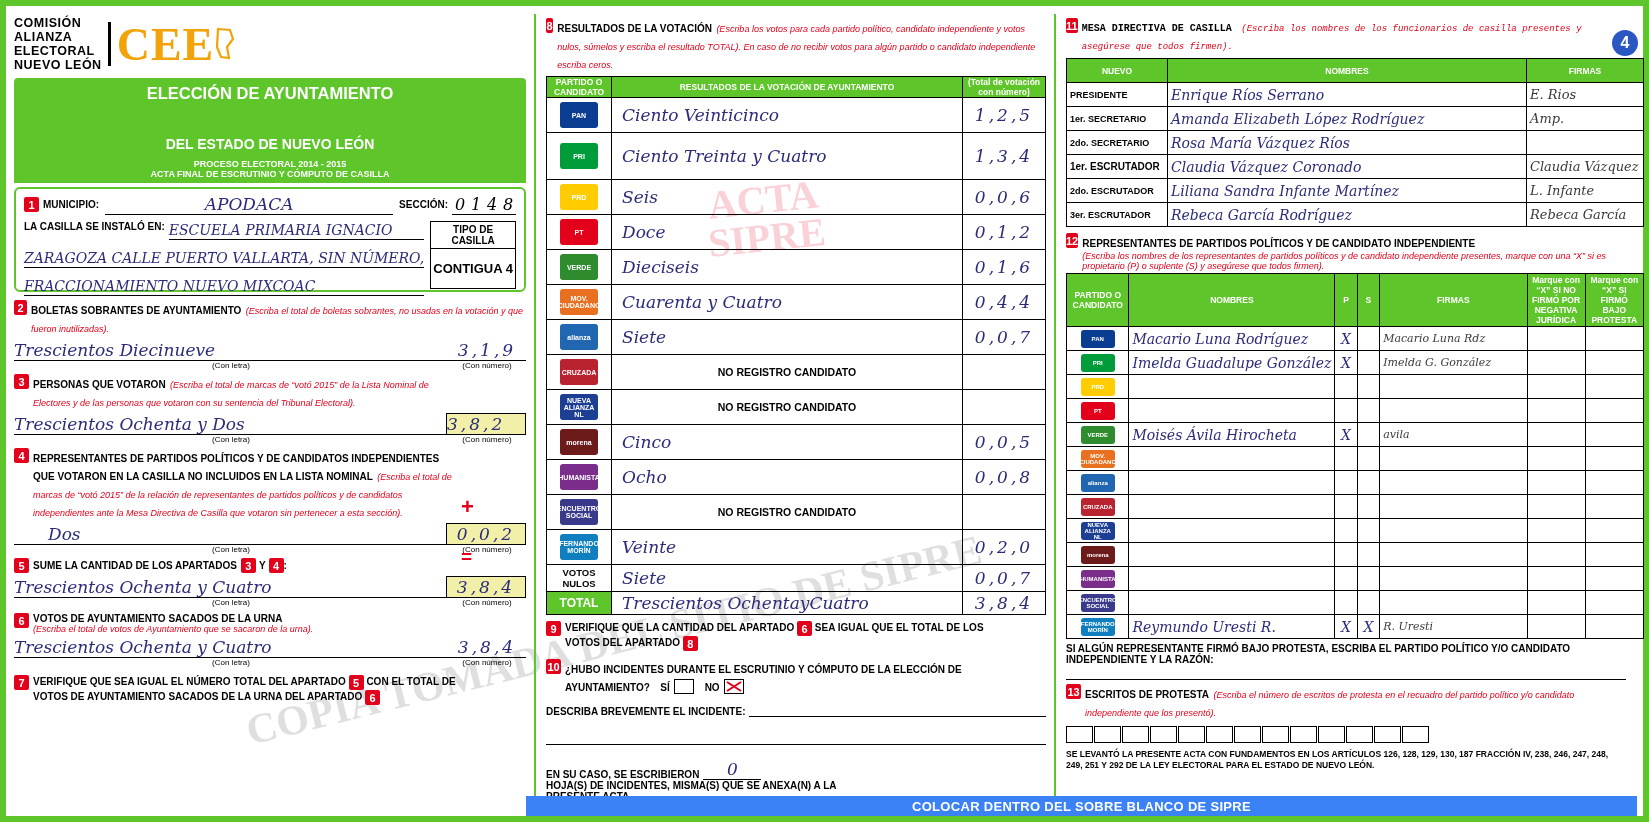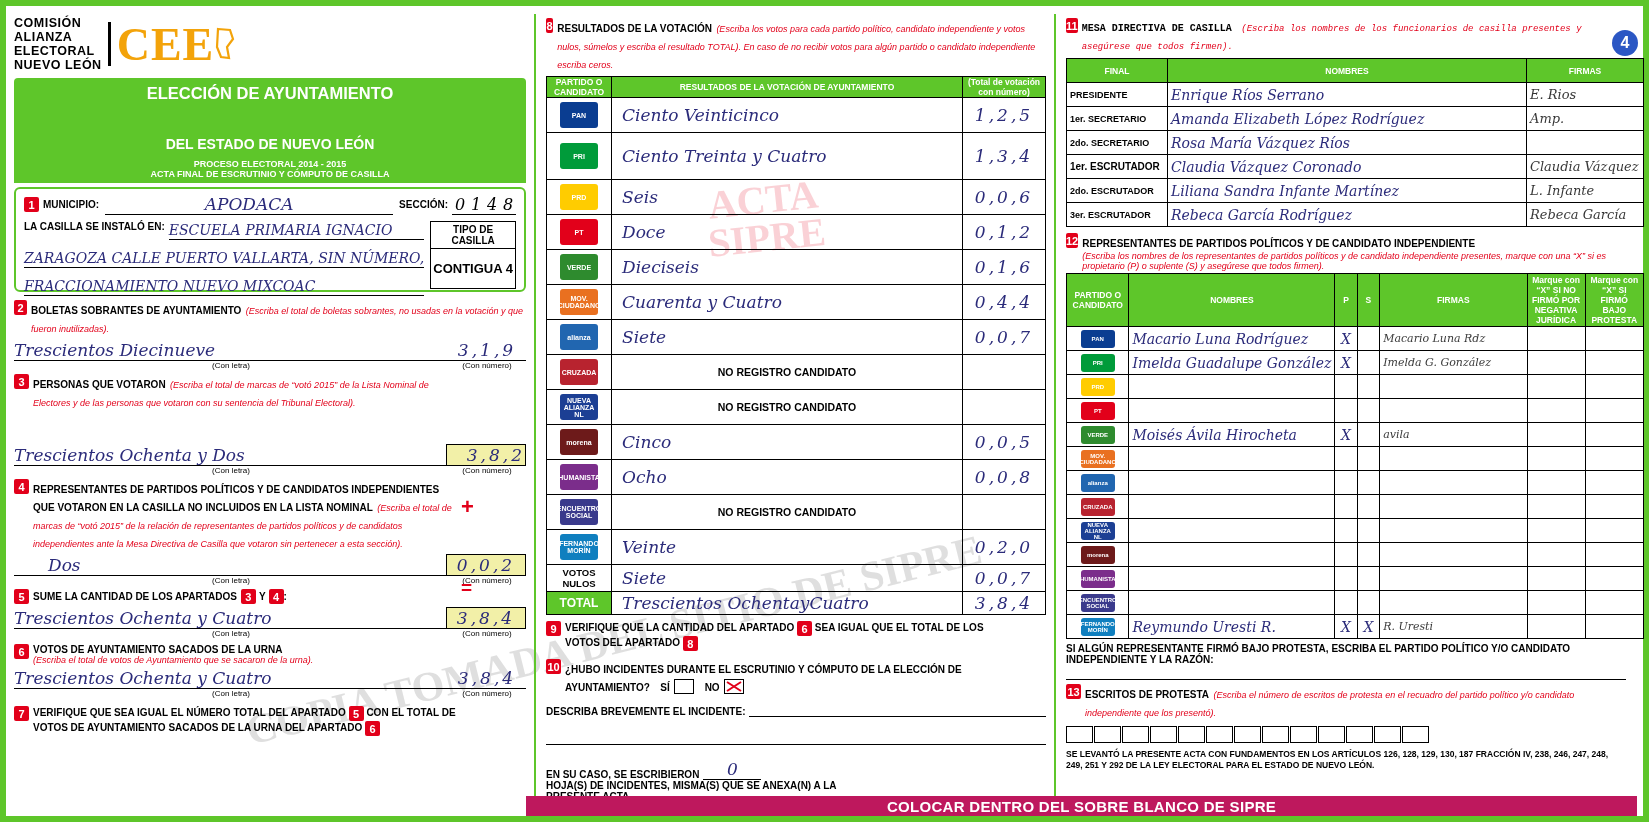--- a/index.html
+++ b/index.html
@@ -50,21 +50,21 @@
   .mtable{width:100%;border:1px solid #000;font-size:9px;}
   .mtable td{border:1px solid #000;padding:1px 3px;height:21px;}
   .mhdr{background:#5ec62a;color:#fff;font-weight:bold;text-align:center;font-size:8.5px;}
   .fnum{position:absolute;right:6px;top:24px;width:26px;height:26px;border-radius:50%;background:#2b57c4;color:#fff;font-weight:bold;font-size:16px;display:flex;align-items:center;justify-content:center;}
   .sig{font-family:"DejaVu Serif",serif;font-style:italic;font-size:13px;color:#111;opacity:.85;transform:rotate(-6deg);}
   .protestbox{display:inline-block;width:25px;height:15px;border:1px solid #000;margin-right:1px;}
 
   .watermark{position:absolute;font-family:"Liberation Serif",serif;font-weight:bold;color:rgba(170,170,170,.35);pointer-events:none;white-space:nowrap;}
   #wm-diag{left:230px;top:610px;font-size:42px;transform:rotate(-14deg);color:rgba(150,150,150,.30);}
   #wm-acta{left:700px;top:175px;font-size:40px;color:rgba(226,0,26,.18);transform:rotate(-6deg);line-height:.95;text-align:center;}
-  .bottombar{position:absolute;left:520px;right:6px;bottom:0;height:20px;background:#be185d;color:#fff;font-weight:bold;font-size:15px;display:flex;align-items:center;justify-content:center;letter-spacing:.3px;}
+  .bottombar{position:absolute;left:520px;right:6px;bottom:0;height:20px;background:#3b82f6;color:#fff;font-weight:bold;font-size:13px;display:flex;align-items:center;justify-content:center;letter-spacing:.3px;}
 </style>
 </head>
 <body>
 
 <div class="sheet">
 
   <div class="watermark" id="wm-diag">COPIA TOMADA DEL SITIO DE SIPRE</div>
   <div class="watermark" id="wm-acta">
     <span>ACTA</span><br>
     <span>SIPRE</span>
@@ -149,21 +149,21 @@
     <div style="margin-top:4px;position:relative;">
       <div style="display:flex;">
         <span class="sec-badge">3</span>
         <div style="margin-left:4px;width:430px;">
           <span class="label-bold">PERSONAS QUE VOTARON</span>
           <span class="red ital" style="font-size:9px;">(Escriba el total de marcas de “votó 2015” de la Lista Nominal de Electores y de las personas que votaron con su sentencia del Tribunal Electoral).</span>
         </div>
       </div>
       <div style="display:flex;align-items:flex-end;margin-top:3px;">
         <div class="under" style="flex:1;"><span class="hand">Trescientos Ochenta y Dos</span></div>
-        <div class="yellowbox" style="width:78px;text-align:right;margin-top:31px;"><span class="num">3,8,2</span></div>
+        <div class="yellowbox" style="width:78px;text-align:left;"><span class="num">3,8,2</span></div>
       </div>
       <div style="display:flex;">
         <div class="conletra" style="flex:1;">(Con letra)</div>
         <div class="conletra" style="width:78px;">(Con número)</div>
       </div>
     </div>
 
     <div style="margin-top:4px;">
       <div style="display:flex;">
         <span class="sec-badge">4</span>
@@ -434,21 +434,21 @@
       <span class="sec-badge">11</span>
       <div style="margin-left:4px;font-family:Liberation Mono, monospace;">
         <span class="label-bold">MESA DIRECTIVA DE CASILLA</span>
         <span class="red ital" style="font-size:9px;">(Escriba los nombres de los funcionarios de casilla presentes y asegúrese que todos firmen).</span>
       </div>
     </div>
 
     <table class="mtable" style="margin-top:4px;">
       <tbody>
           <tr>
-        <td class="mhdr" style="width:94px;">FINAL</td>
+        <td class="mhdr" style="width:94px;">NUEVO</td>
         <td class="mhdr">NOMBRES</td>
         <td class="mhdr" style="width:110px;">FIRMAS</td>
       </tr>
       </tbody>
         <tbody id="mesa-body">
           <tr>
             <td style="font-size:9px;font-weight:bold;">PRESIDENTE</td>
             <td><span class="hand sm">Enrique  Ríos  Serrano</span></td>
             <td><span class="sig">E. Rios</span></td>
           </tr>

